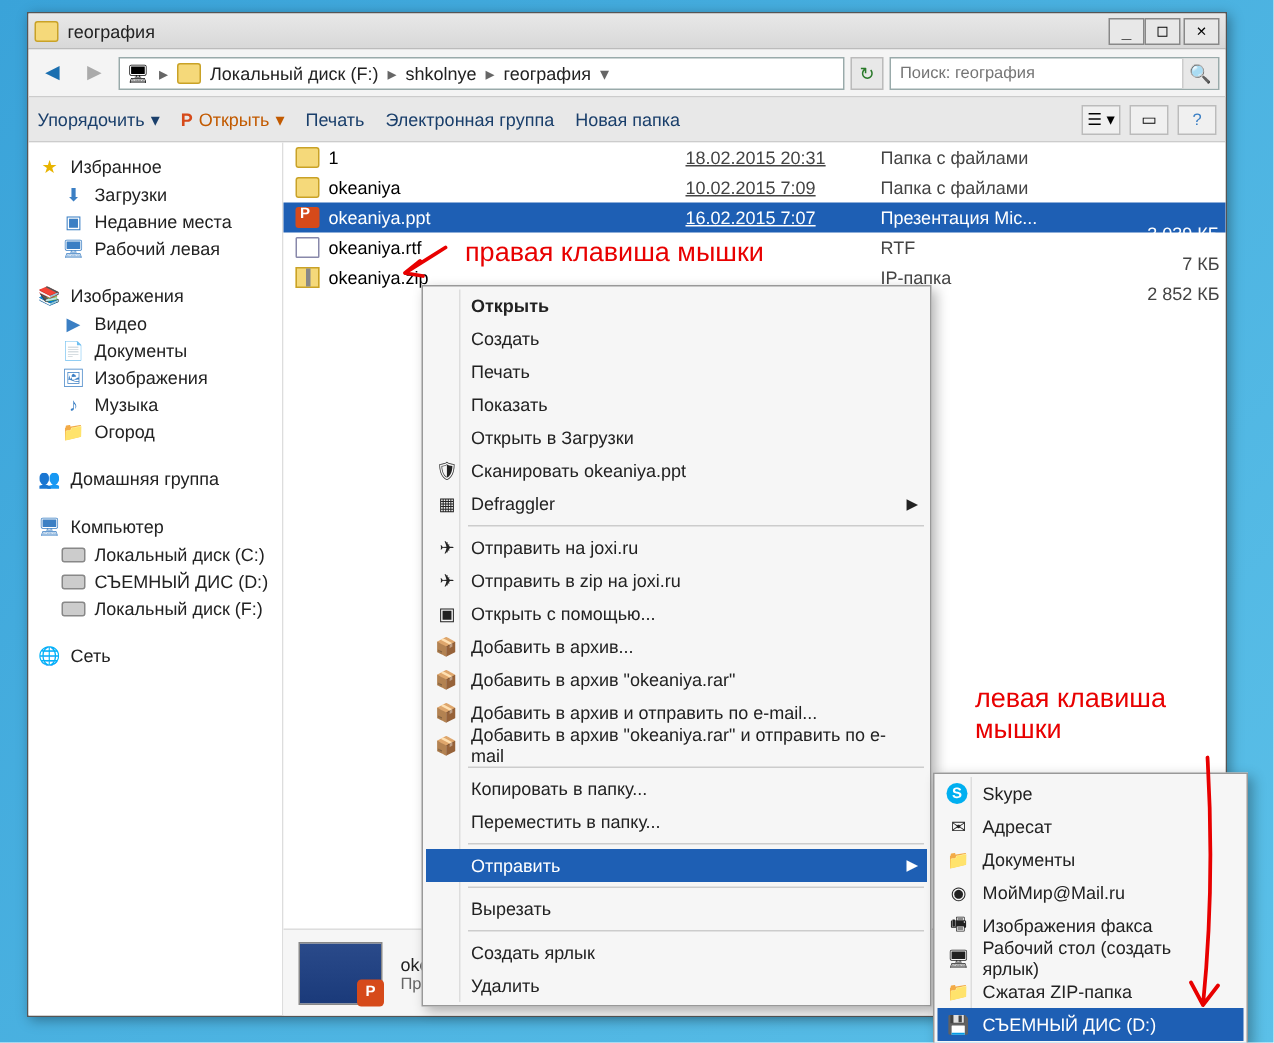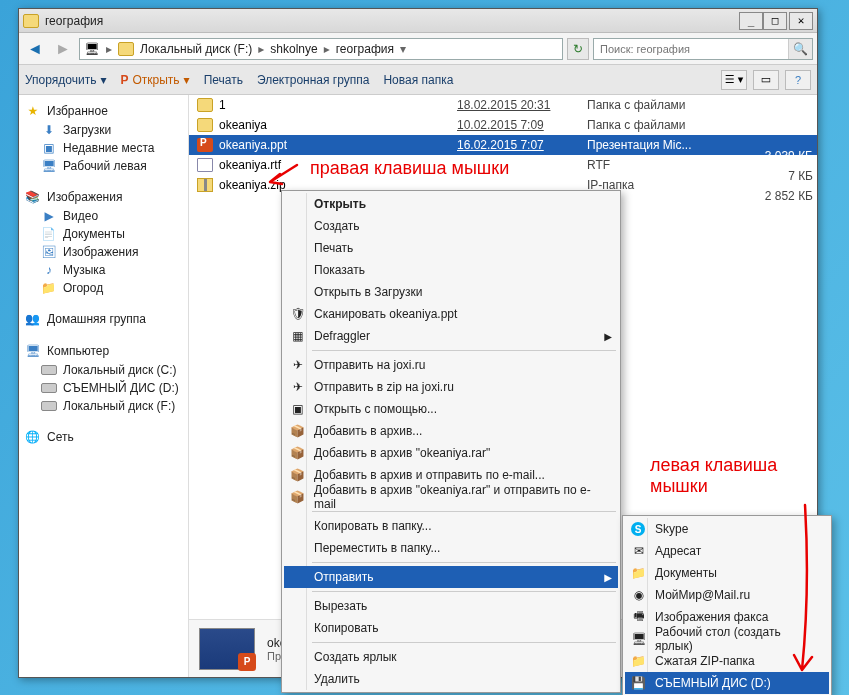--- a/index.html
+++ b/index.html
@@ -330,23 +330,20 @@
     </div>
     <div class="msep"></div>
     <div class="mitem hilite">
       <span>Отправить</span>
       <span class="arr">▶</span>
     </div>
     <div class="msep"></div>
     <div class="mitem">
       <span>Вырезать</span>
     </div>
-    <div class="mitem">
-      <span>Копировать</span>
-    </div>
     <div class="msep"></div>
     <div class="mitem">
       <span>Создать ярлык</span>
     </div>
     <div class="mitem">
       <span>Удалить</span>
     </div>
   </div>
 <div class="ctxmenu sub" id="ctxsub">
   <div class="mbar"></div>

